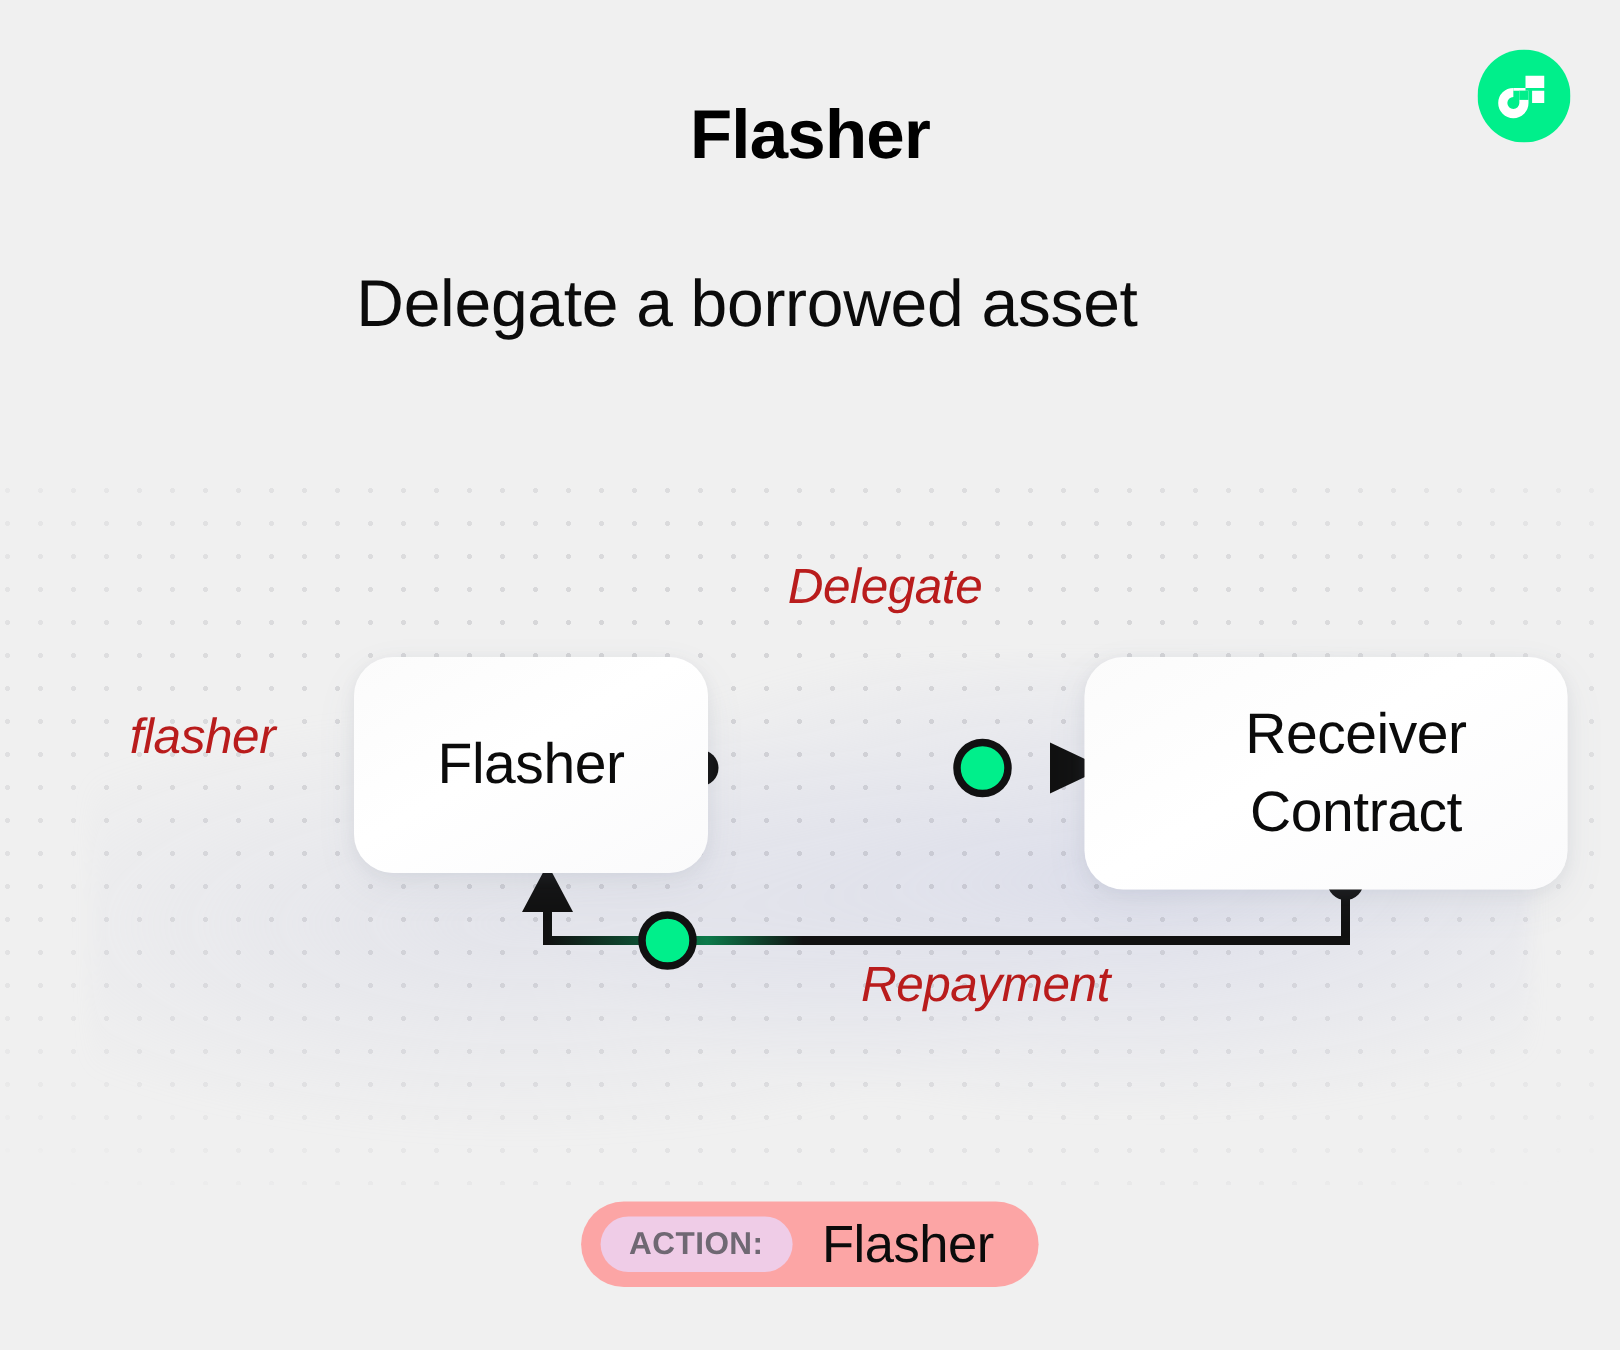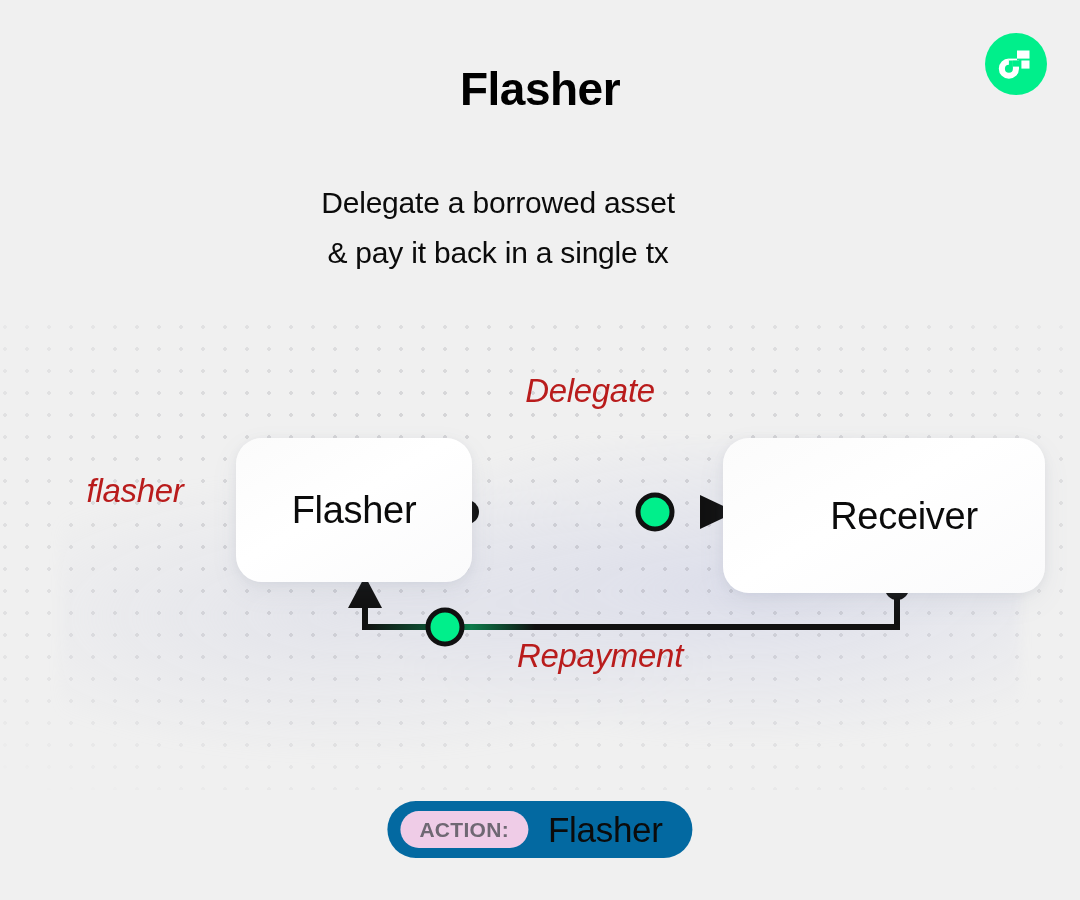--- a/index.html
+++ b/index.html
@@ -38,21 +38,21 @@
     color: #000;
   }
 
   
   #subtitle {
     position: absolute;
     top: 178px;
     left: 0;
     width: 996px;
     text-align: center;
-    font-size: 30px;
+    font-size: 44px;
     line-height: 50px;
     font-weight: 400;
     color: #0b0b0b;
     letter-spacing: -0.2px;
   }
   #subtitle .line { display: block; }
 
   
   #diagram-stage {
     position: absolute;
@@ -139,36 +139,36 @@
     left: 455px;
     top: 50px;
     width: 270px;
   }
   #label-call {
     left: 40px;
     top: 150px;
     width: 190px;
   }
   #label-repayment {
-    left: 440px;
+    left: 420px;
     top: 315px;
     width: 320px;
-    text-align: center;
+    text-align: right;
   }
   .edge-label .line { display: block; }
 
   
   #action-badge {
     position: absolute;
     left: 50%;
     transform: translateX(-50%);
     top: 801px;
     height: 57px;
     border-radius: 29px;
-    background: #0369a1;
+    background: #fca5a5;
     display: flex;
     align-items: center;
     padding: 0 30px 0 13px;
     gap: 20px;
   }
   #action-badge-key {
     background: #EFCCE7;
     border-radius: 20px;
     height: 37px;
     display: flex;
@@ -196,21 +196,20 @@
     <path d="M32.0 25.6 H23.9 V27.5 H32.0 Z" fill="#FFFFFF"></path>
     <path d="M23.9 25.6 a10.1 10.1 0 1 0 10.1 10.1 V27.5 H27.9 v8.2 a4.0 4.0 0 1 1 -4.0 -4.0 z" fill="#FFFFFF"></path>
     <rect x="27.9" y="27.5" width="6.1" height="6.1" fill="#00EF8B"></rect>
   </svg>
 </div>
 
 <div id="page-title">Flasher</div>
 
 <div id="subtitle">
   <span class="line">Delegate a borrowed asset</span>
-  <span class="line">&amp; pay it back in a single tx</span>
 </div>
 
 <div id="diagram-stage">
 
   <div id="stage-wash"></div>
   <div id="dot-grid"></div>
 
   <svg id="connectors" width="1080" height="470" viewBox="0 0 1080 470">
     <defs>
       <linearGradient id="grad-delegate" x1="0" y1="0" x2="1" y2="0">
@@ -242,20 +241,21 @@
     </g>
   </svg>
 
   <div class="node-card" id="node-flasher">
     <span class="card-label">Flasher</span>
   </div>
 
   <div class="node-card" id="node-receiver">
     <div>
       <span class="card-label">Receiver</span>
+      <span class="card-label">Contract</span>
     </div>
   </div>
 
   <div class="edge-label" id="label-delegate">
     <span class="line">Delegate</span>
   </div>
 
   <div class="edge-label" id="label-call">
     <span class="line">flasher</span>
   </div>

